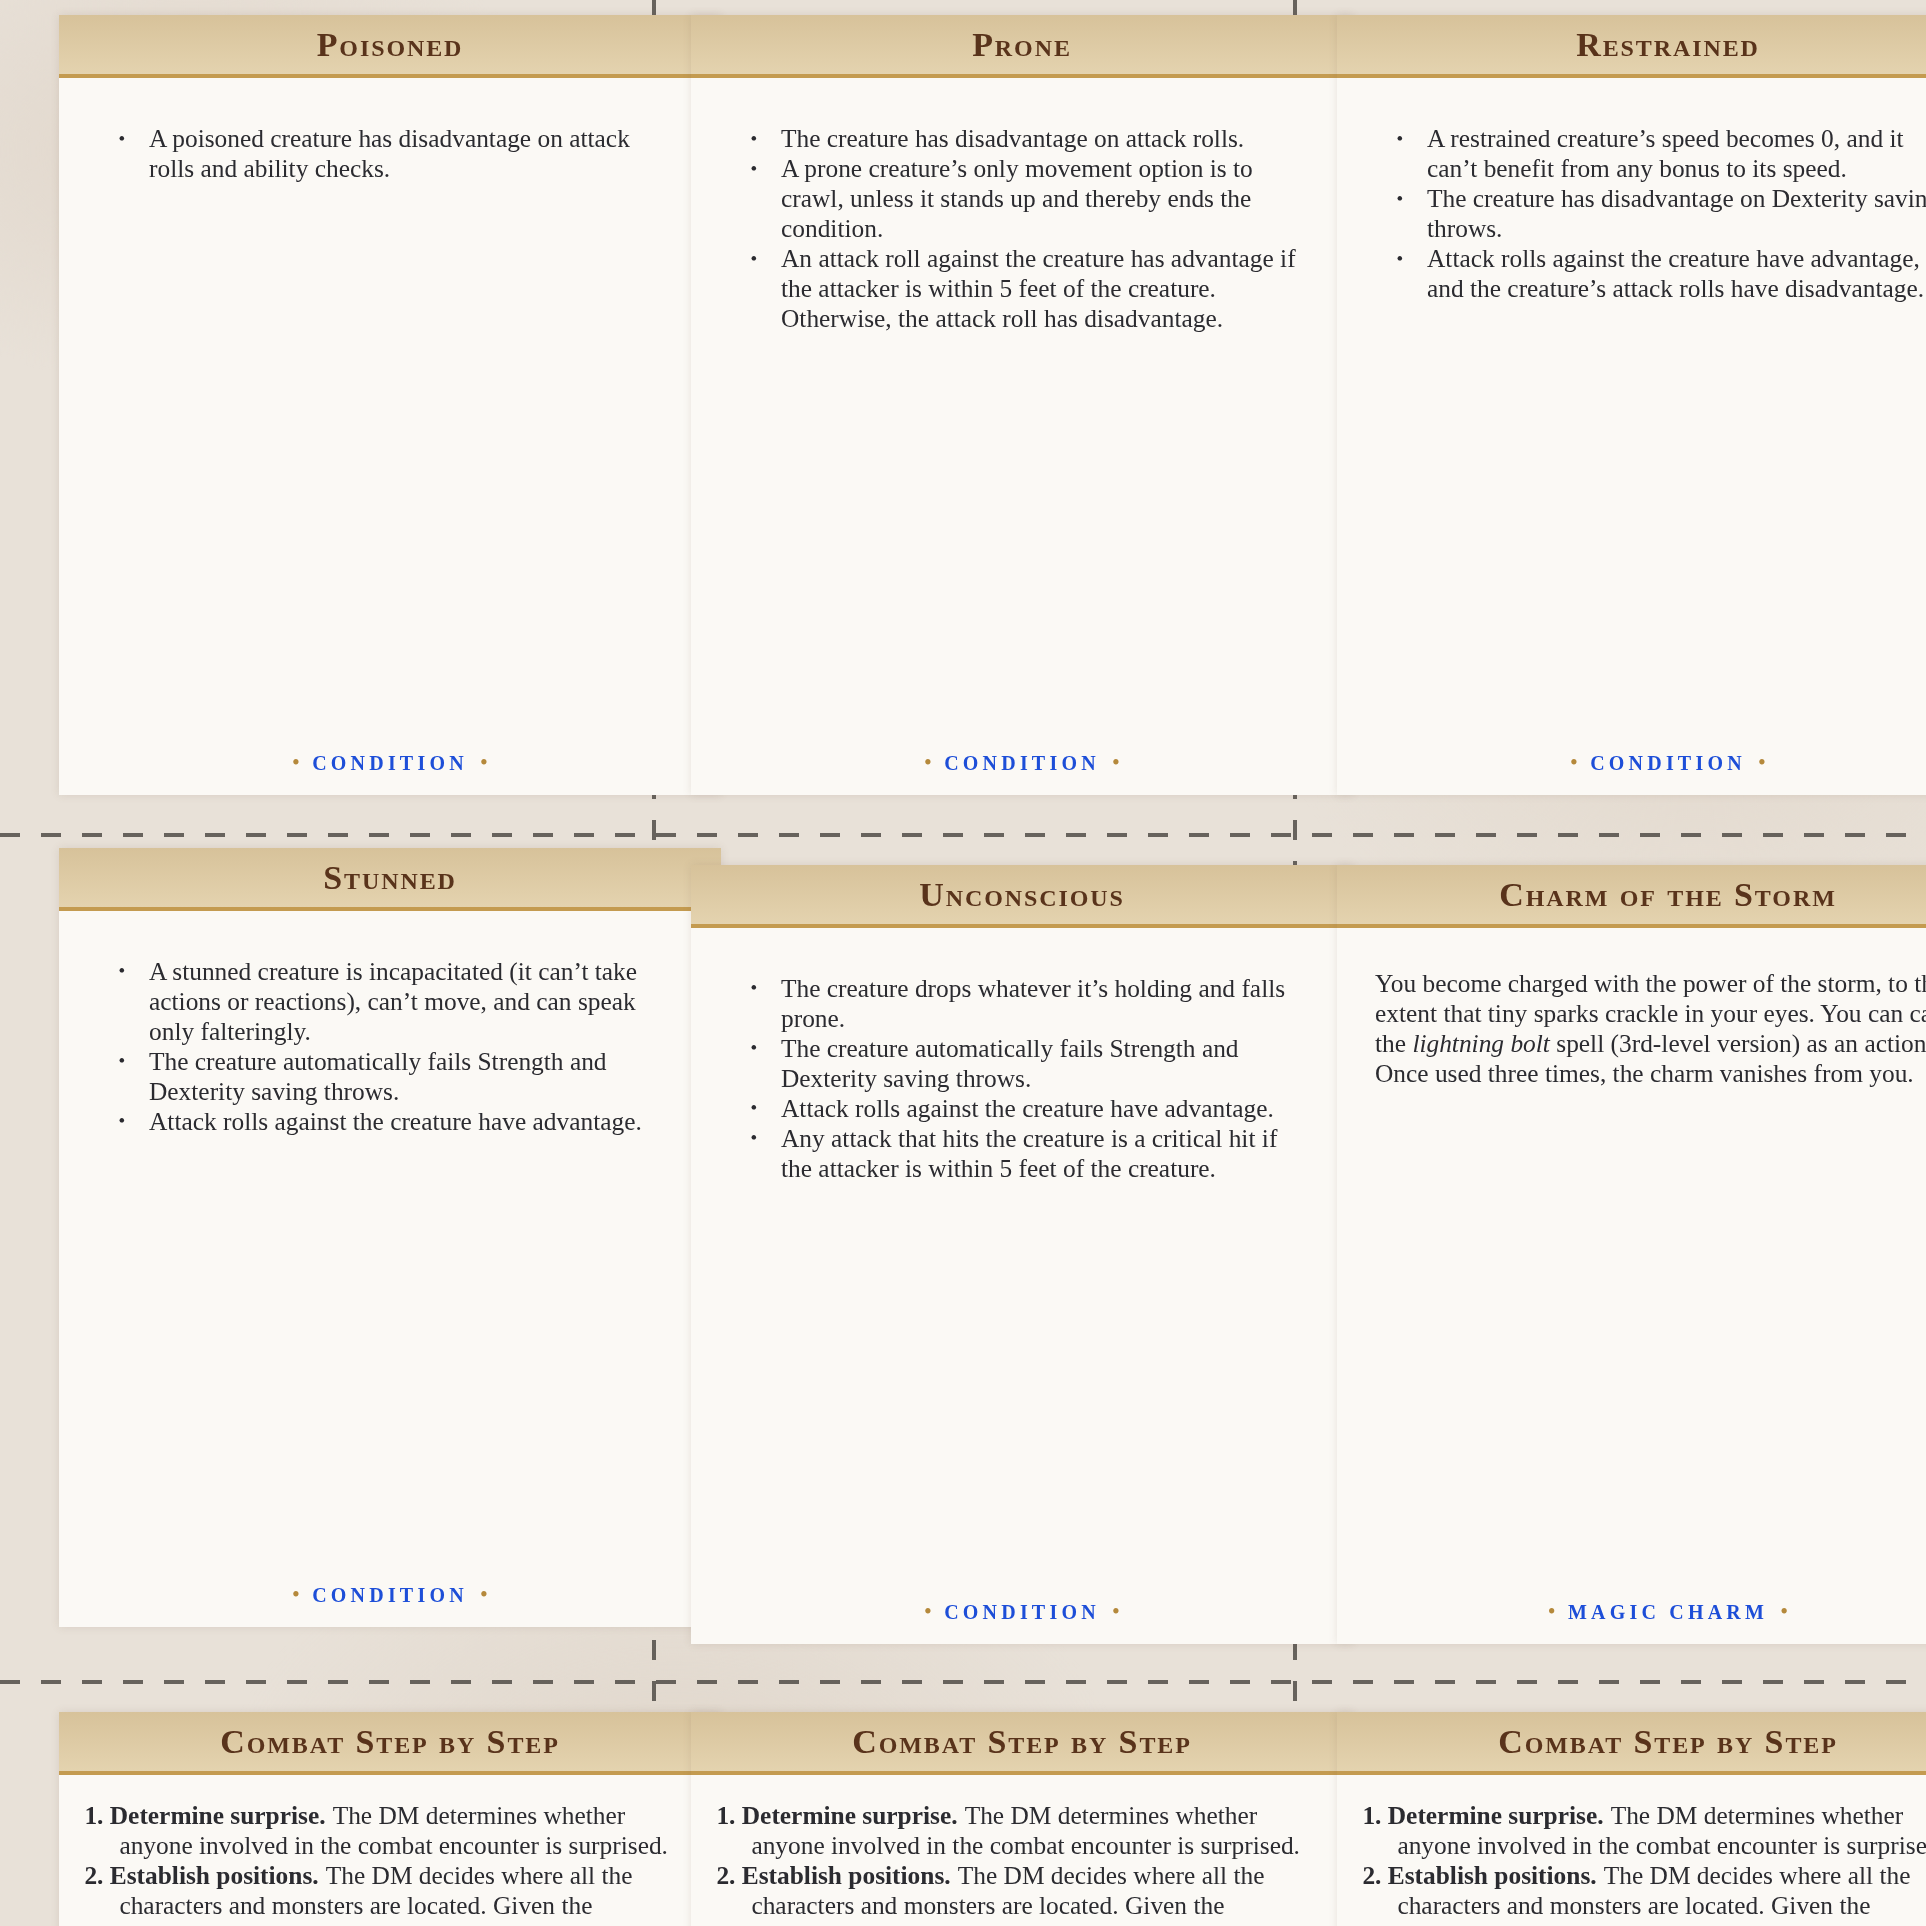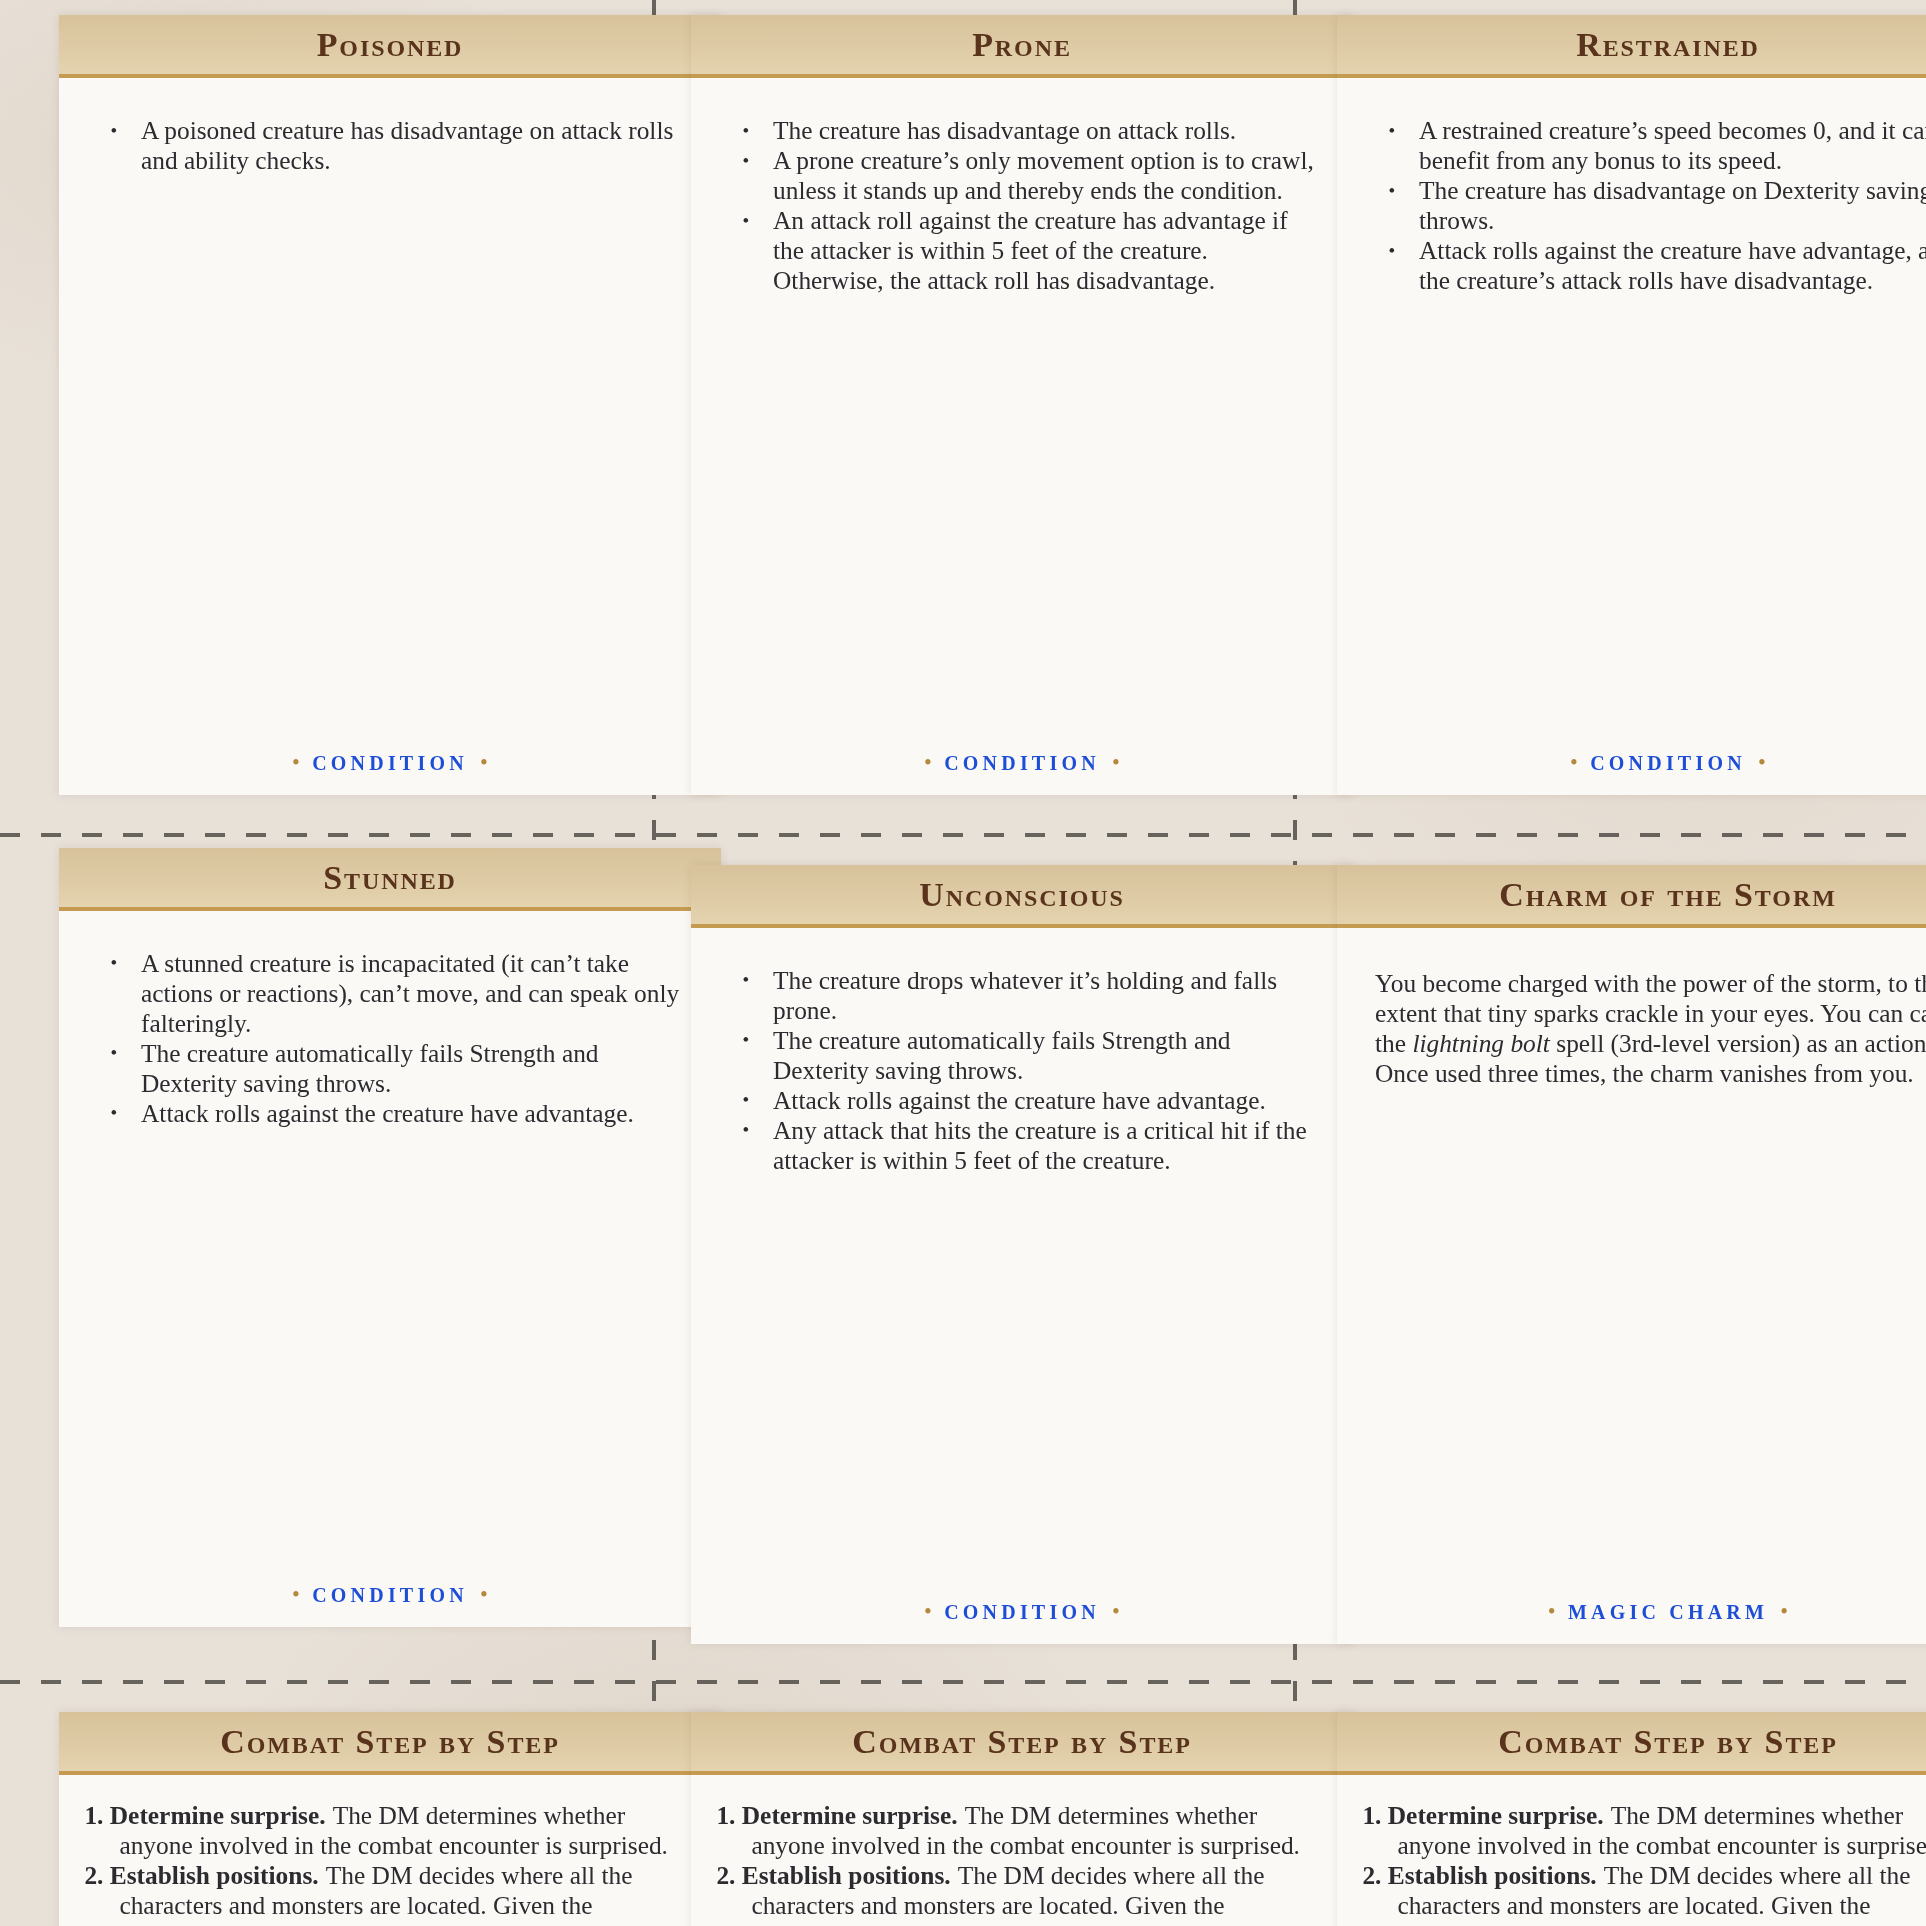--- a/index.html
+++ b/index.html
@@ -22,21 +22,21 @@
     background:repeating-linear-gradient(to right,#47433e 0 20px,transparent 20px 41px);opacity:.8}
 
   .card{position:absolute;width:662px;background:#fbf9f5;
     box-shadow:0 0 8.5px rgba(110,92,70,.14)}
   .titlebar{height:59px;background:linear-gradient(#d7c29a,#e4d3af);
     border-bottom:4.2px solid #c49b50;display:flex;align-items:center;justify-content:center}
   .titlebar h2{margin:0;font-size:34px;font-weight:700;font-variant:small-caps;
     letter-spacing:1.9px;color:#59331b}
 
   .body{padding:28.5px 24px 0 39px;font-size:25.4px;line-height:30px}
-  ul.bullets{margin:8px;padding:0;list-style:none}
+  ul.bullets{margin:16px;padding:0;list-style:none}
   ul.bullets li{position:relative;padding-left:35px}
   ul.bullets li::before{content:"\2022";position:absolute;left:4.6px;top:0.8px;
     font-size:19px;color:#2b2b30}
   ol.steps{margin:0;padding:0;list-style:none}
   ol.steps li{padding-left:35px;text-indent:-35px}
   ol.steps b{margin-right:.28em}
   .combat .body{padding:25px 21.6px 0 25.4px}
   .charm .body{padding:34px 27px 0 32px}
   .charm p{margin:6px}
   .charm p + p{margin-top:30px}

